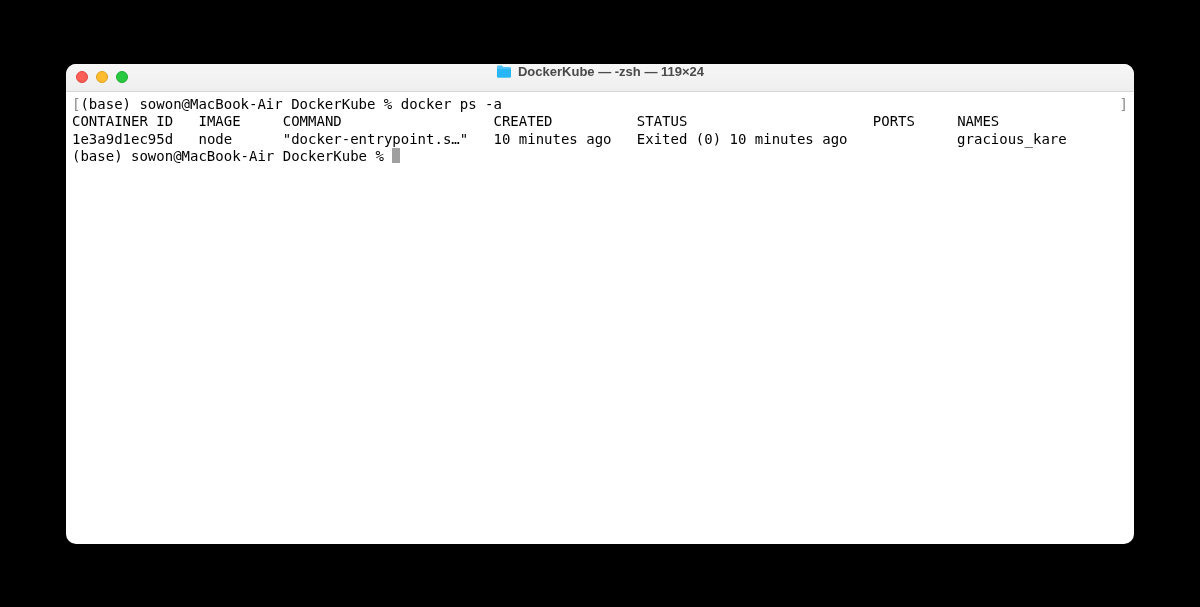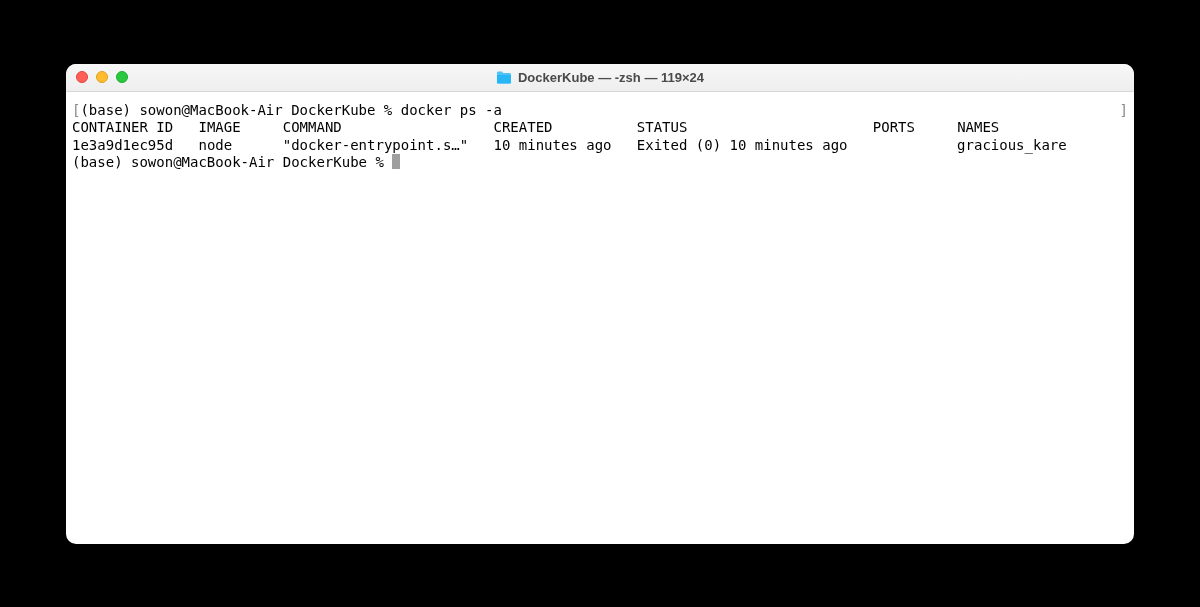--- a/index.html
+++ b/index.html
@@ -27,21 +27,20 @@
       overflow: hidden;
       display: flex;
       flex-direction: column;
     }
     
     .titlebar {
       height: 28px;
       background: linear-gradient(to bottom, #f7f7f7, #eeeeee);
       border-bottom: 1px solid #d7d7d7;
       display: flex;
-      align-items: center;
       position: relative;
       padding: 0 10px;
     }
     
     .traffic-lights {
       display: flex;
       gap: 8px;
       align-items: center;
     }
     
@@ -73,21 +72,21 @@
       height: 13px;
       position: relative;
     }
     
     .folder-icon svg {
       display: block;
     }
     
     .terminal-body {
       flex: 1;
-      padding: 10px 6px;
+      padding: 4px 6px;
       font-size: 14px;
       line-height: 1.25;
       color: #000000;
       white-space: pre;
       overflow: hidden;
       font-family: "SF Mono", "Menlo", "Monaco", "Consolas", monospace;
       letter-spacing: 0;
     }
     
     .line {

